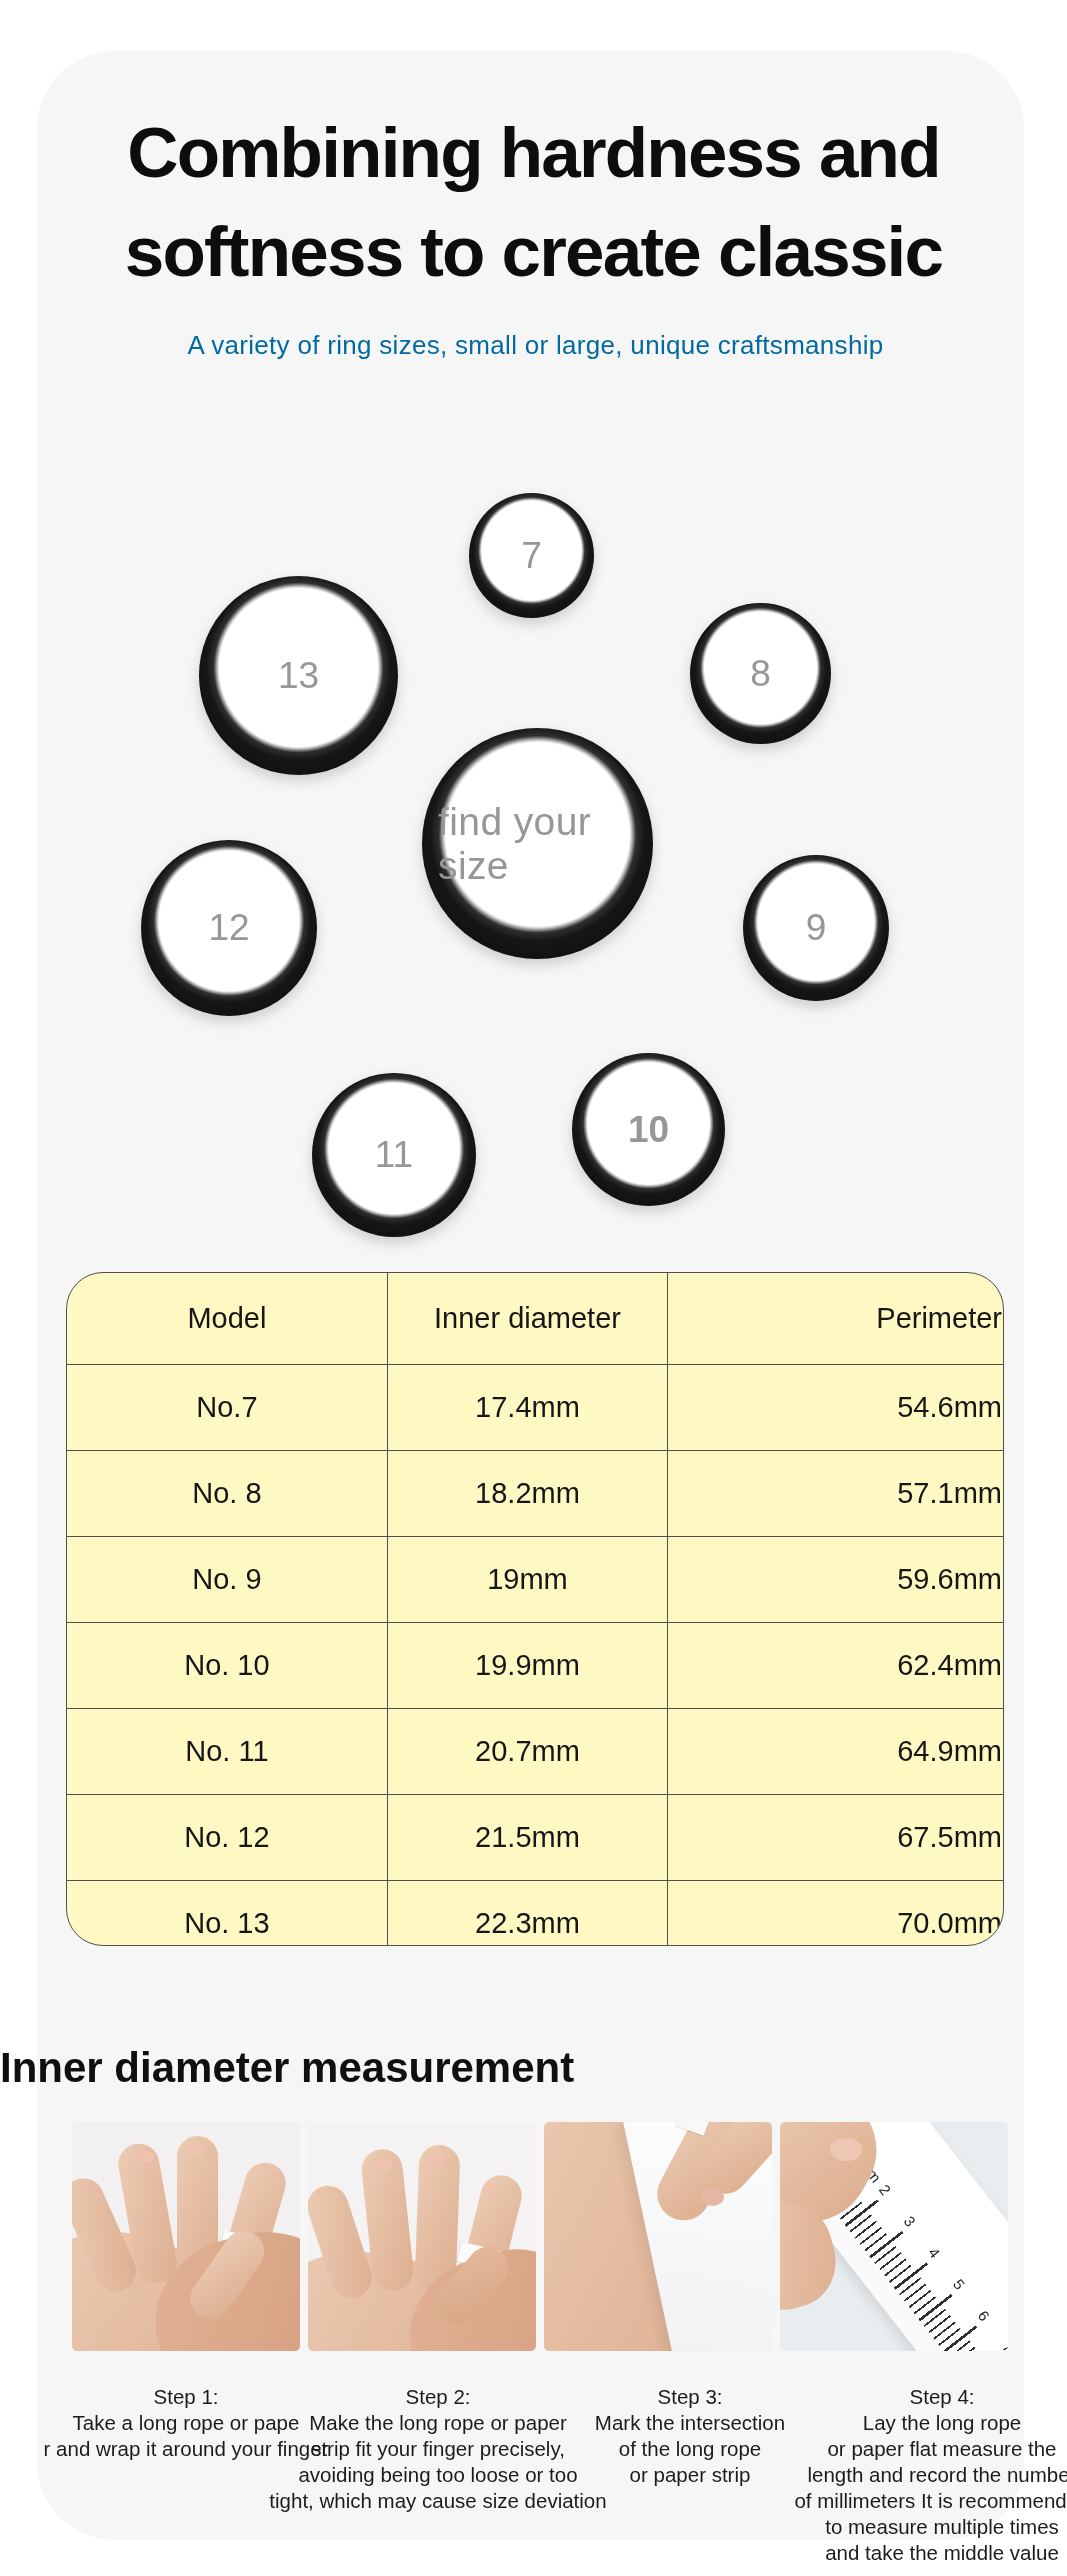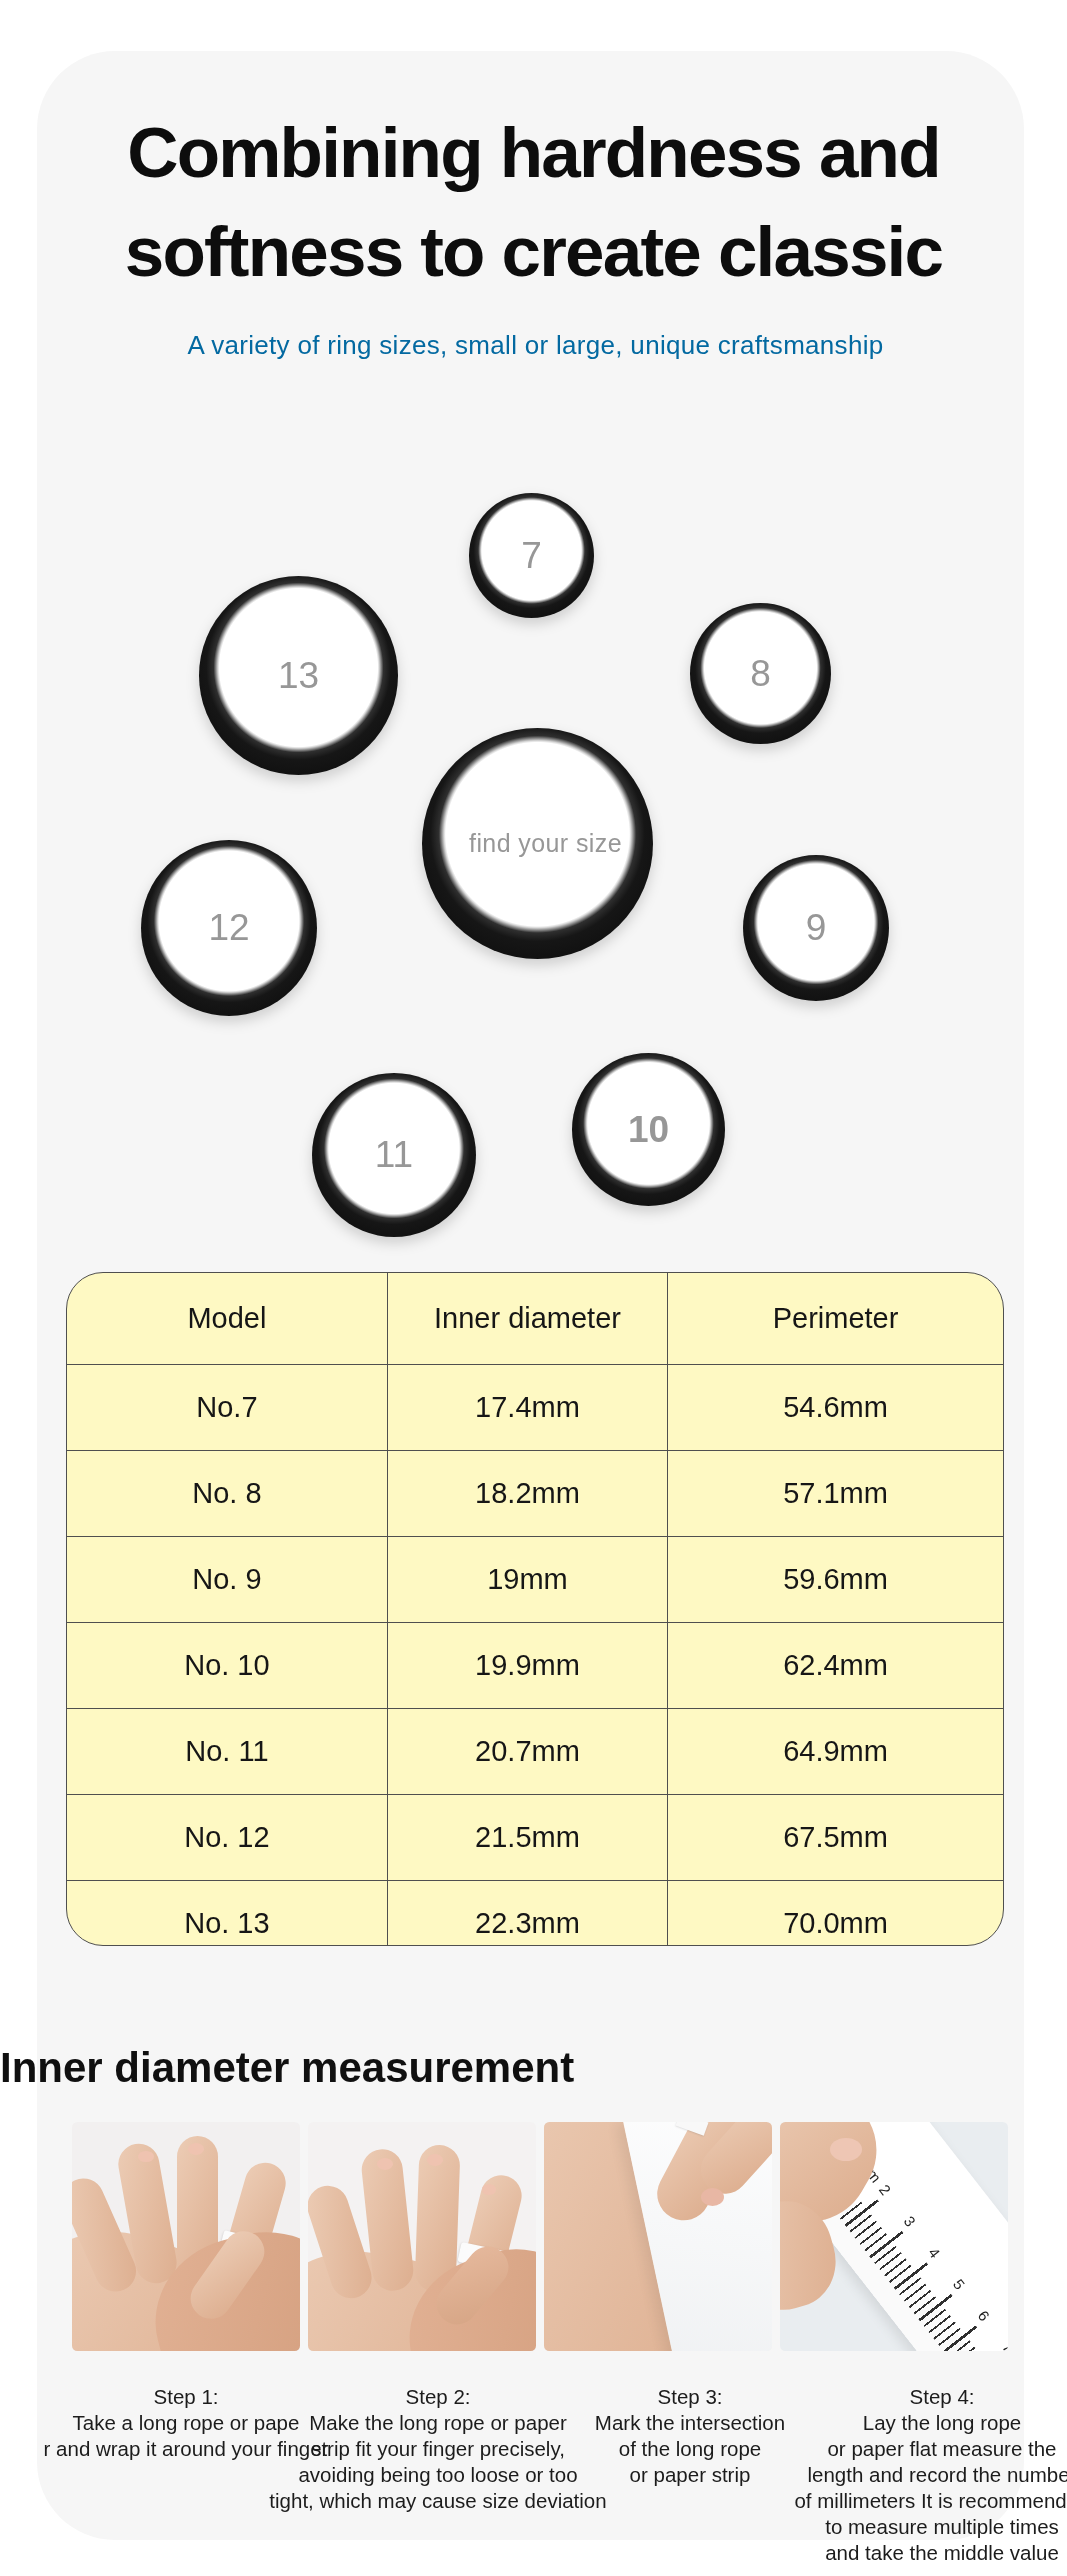--- a/index.html
+++ b/index.html
@@ -32,21 +32,21 @@
       #161616 63%,
       #0f0f0f 78%,
       #2c2c2c 84%,
       #5a5a5a 88%,
       #9a9a9a 90.5%,
       #dddddd 93%,
       rgba(246,246,246,0) 95.5%);
     filter:drop-shadow(0 6.2px 6.2px rgba(0,0,0,.16));
   }
   .ring span{color:#979797;font-size:37px;}
-  .ring.center span{font-size:25px;letter-spacing:0.4px;padding-left:16px;}
+  .ring.center span{font-size:39px;letter-spacing:0.4px;padding-left:16px;}
   .r0{left:469px;top:493px;width:125px;height:125px;}   
   .r1{left:199px;top:576px;width:199px;height:199px;}   
   .r2{left:690px;top:603px;width:141px;height:141px;}   
   .r3{left:141px;top:840px;width:176px;height:176px;align-items:center;}   
   .r4{left:743px;top:855px;width:146px;height:146px;}   
   .r5{left:312px;top:1073px;width:164px;height:164px;}  
   .r6{left:572px;top:1053px;width:153px;height:153px;font-weight:bold;}  
   .center{left:422px;top:728px;width:231px;height:231px;}
   
   .table-wrap{
@@ -56,21 +56,21 @@
   .table-wrap table{
     width:100%;height:100%;border-collapse:collapse;
     font-size:29px;color:#161616;table-layout:fixed;
   }
   .table-wrap th{height:89px;font-weight:400;}
   .table-wrap td{height:83px;}
   .table-wrap th,.table-wrap td{
     text-align:center;vertical-align:middle;
     border-bottom:1.8px solid #4f4f4f;border-right:1.8px solid #4f4f4f;
   }
-  .table-wrap th:last-child,.table-wrap td:last-child{border-right:none;}
+  .table-wrap th:last-child,.table-wrap td:last-child{border-right:none;text-align:right;}
   .table-wrap tbody tr:last-child td{border-bottom:none;}
   
   .section-title{
     position:absolute;left:0;top:2044px;width:100%;text-align:left;
     font-size:42px;font-weight:700;color:#101010;
   }
   .photos{position:absolute;left:72px;top:2122px;width:936px;height:229px;display:flex;gap:8px;}
   .photo{width:228px;height:229px;border-radius:5.3px;overflow:hidden;position:relative;flex:none;}
   .p1{background:#f2f0f0;} .p2{background:#f4f2f2;} .p3{background:#f0eded;} .p4{background:#e9edf0;}
   .skin{background:linear-gradient(110deg,#ecccb5,#ddae8f);position:absolute;}

